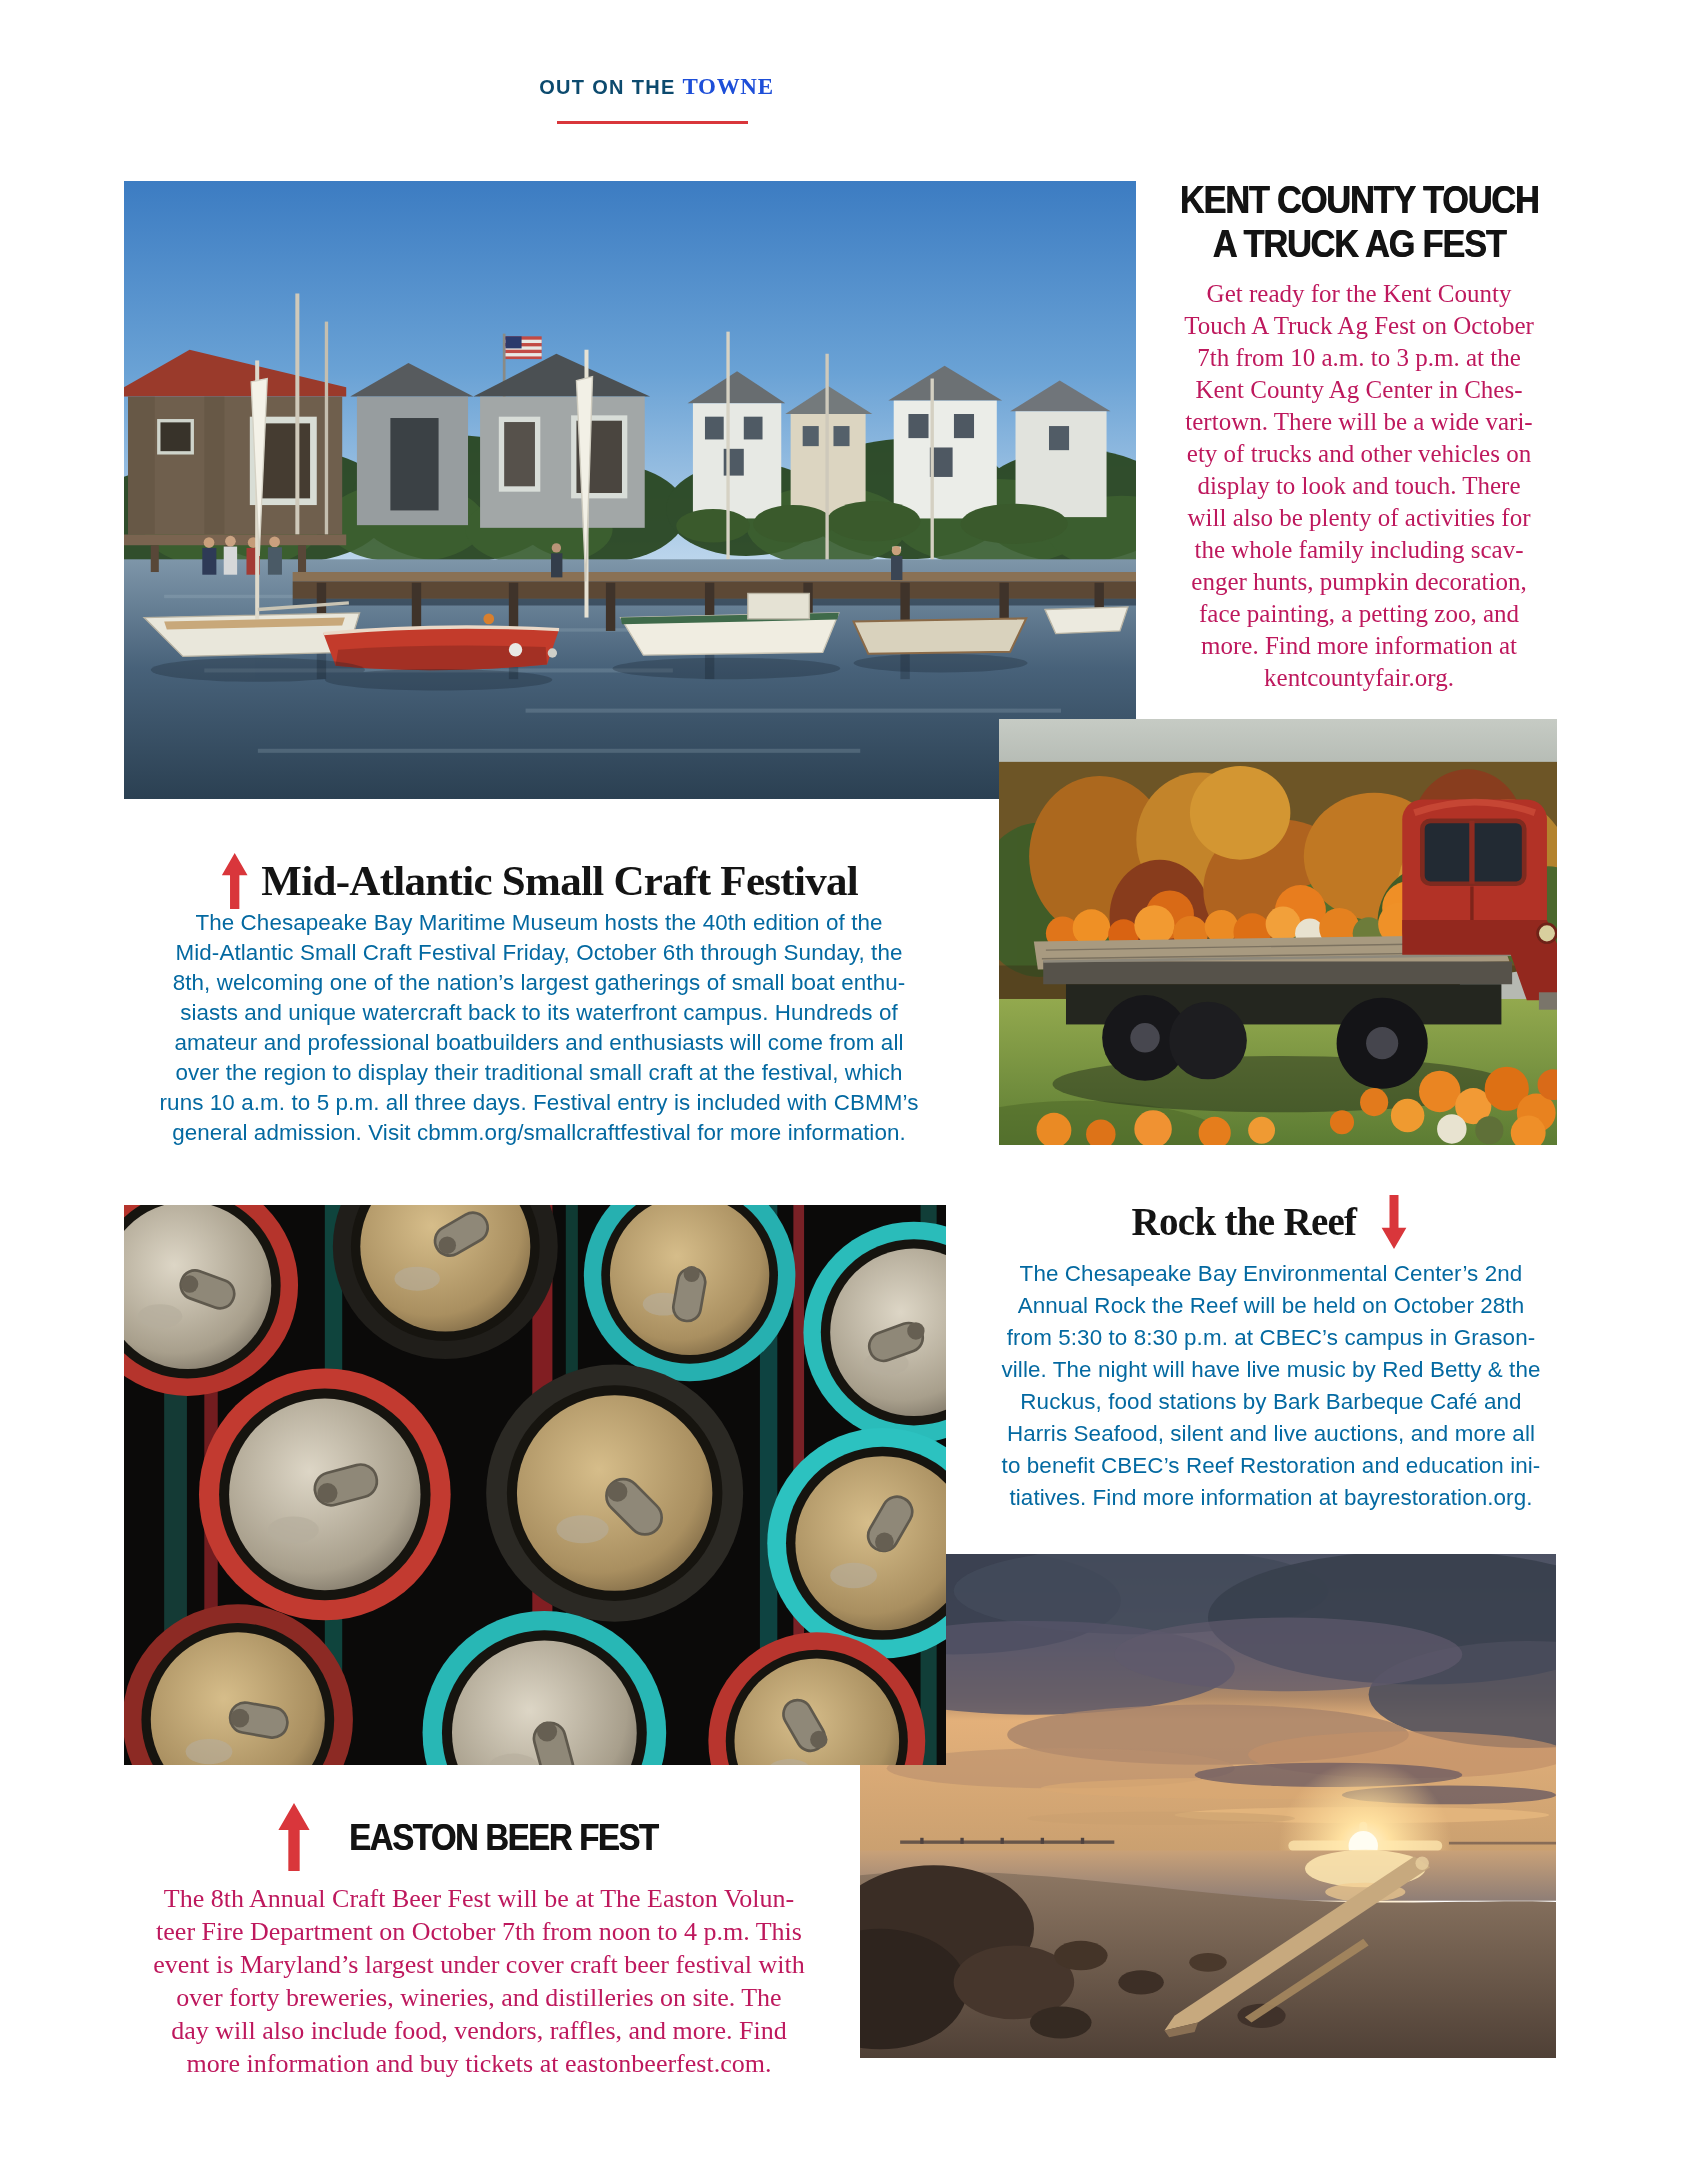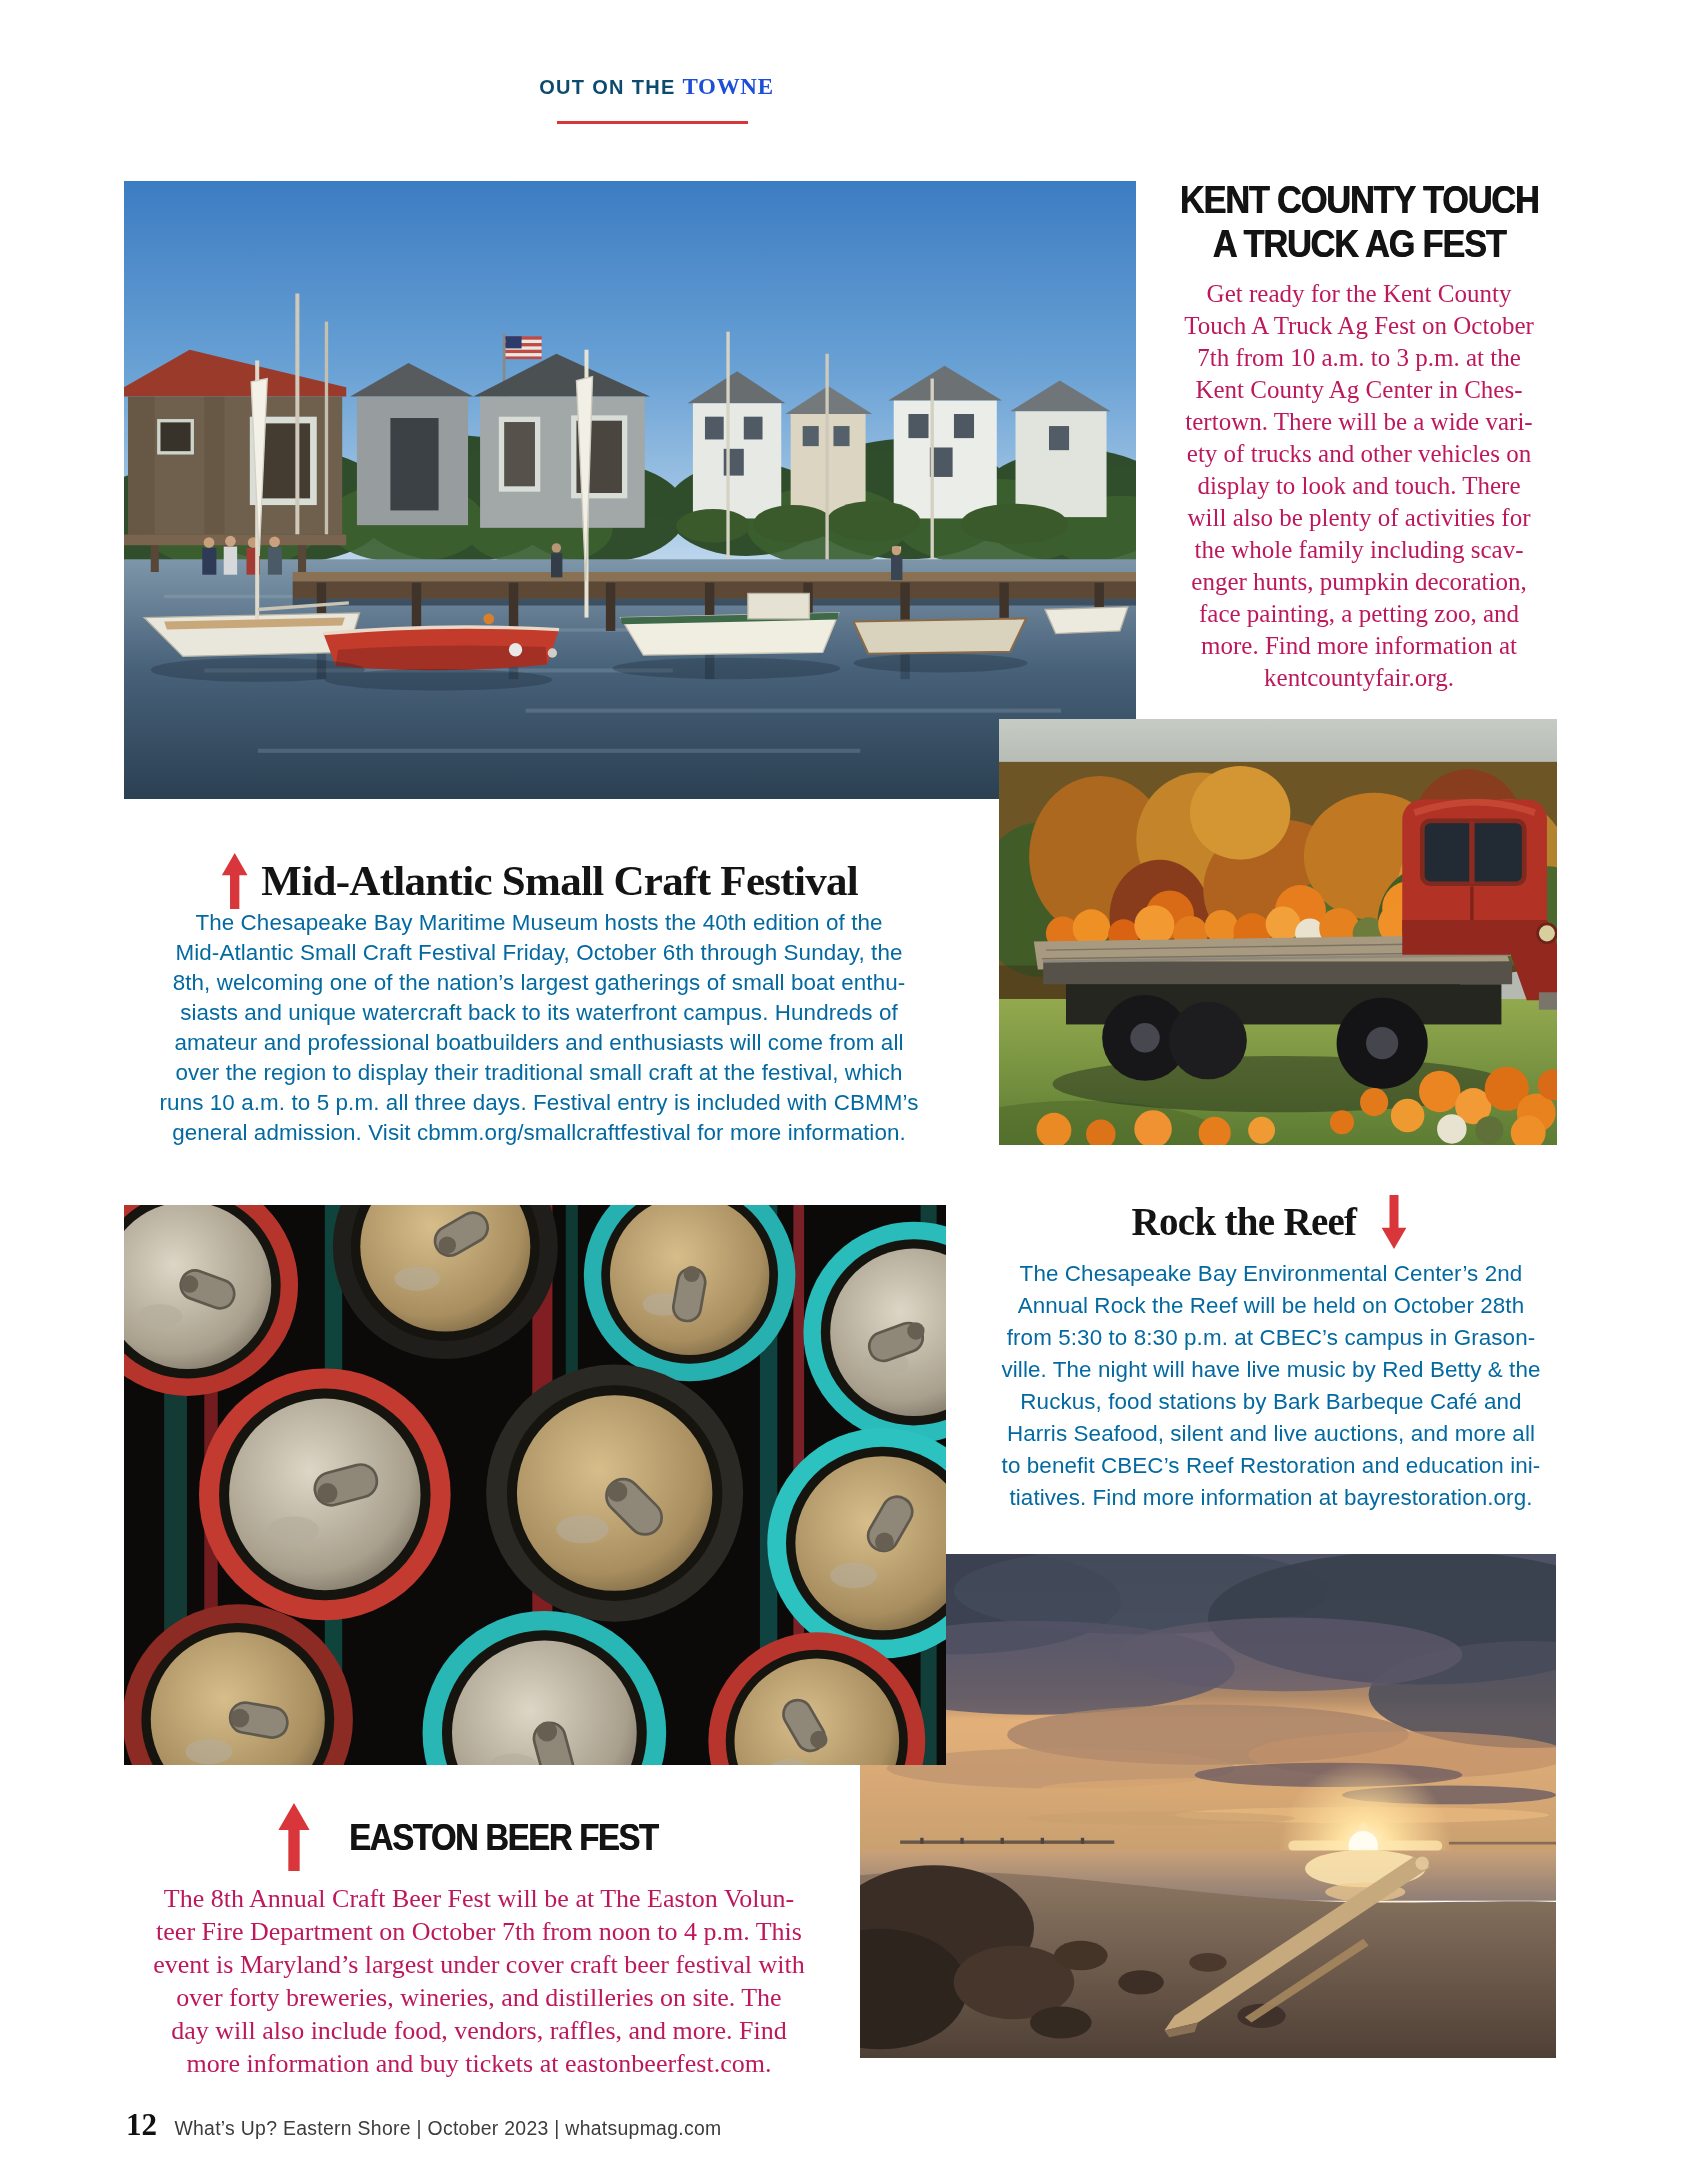--- a/index.html
+++ b/index.html
@@ -569,19 +569,15 @@
       <span class="cond-title easton-title">EASTON BEER FEST</span>
     </div>
     <div class="easton-body serif-body">The 8th Annual Craft Beer Fest will be at The Easton Volun-
 teer Fire Department on October 7th from noon to 4 p.m. This
 event is Maryland’s largest under cover craft beer festival with
 over forty breweries, wineries, and distilleries on site. The
 day will also include food, vendors, raffles, and more. Find
 more information and buy tickets at eastonbeerfest.com.</div>
   </div>
 
-  <div class="footer">
-    <span class="footer-page">12</span>
-    <span class="footer-info">What’s Up? Eastern Shore  |  October 2023  |  whatsupmag.com</span>
-  </div>
 
 </div>
 
 
 </body></html>

